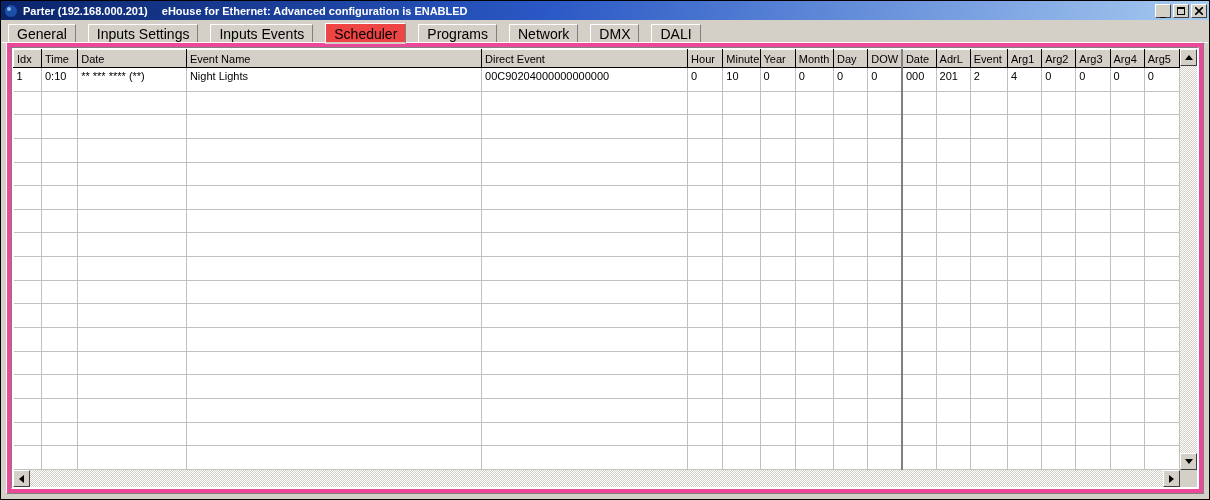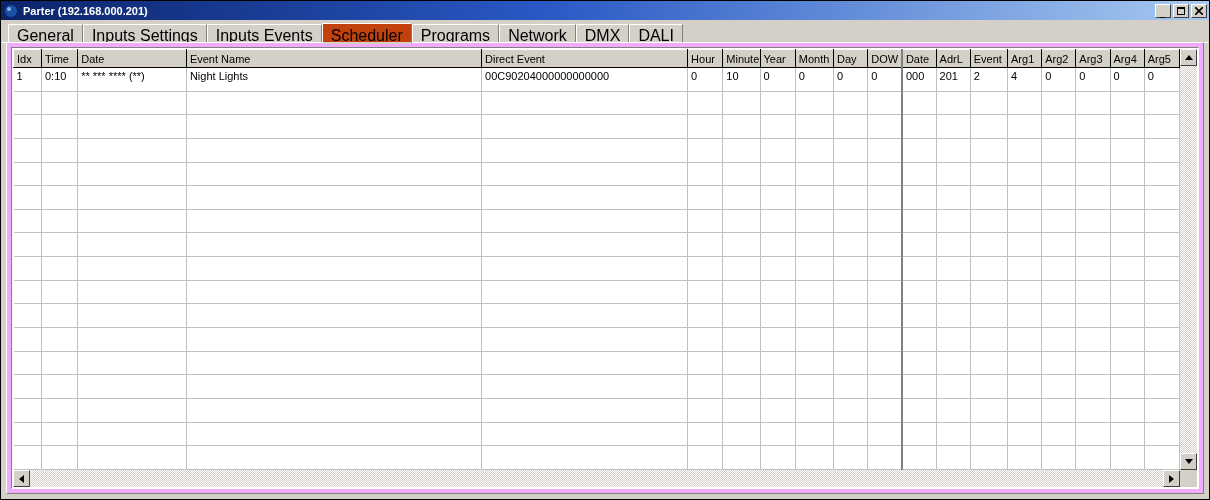--- a/index.html
+++ b/index.html
@@ -90,52 +90,52 @@
   }
   .tabstrip::after{
     content:"";
     position:absolute;
     left:0; right:0; bottom:-1px;
     height:0;
   }
   .tab {
     height: 18px;
     padding: 2px 8px 0 8px;
-    margin-right: 0px;
+    margin-right: 12px;
     border-top: 1px solid #fff;
     border-left: 1px solid #fff;
     border-right: 1px solid #808080;
     background: #D4D0C8;
     position: relative;
     box-sizing: border-box;
-    font-size: 16px;
+    font-size: 14px;
     display: flex;
-    align-items: flex-start;
+    align-items: flex-end;
   }
   .tab.active {
     height: 21px;
     padding-top: 3px;
-    background: #c2410c;
+    background: #ef4444;
     z-index: 2;
     border-bottom: 2px solid #D4D0C8;
     margin-bottom: -2px;
   }
 
   
   .tabbody {
     position: absolute;
     top: 22px;
     left: 4px;
     right: 4px;
     bottom: 4px;
     border-top: 1px solid #fff;
     border-left: 1px solid #fff;
     border-right: 1px solid #808080;
     border-bottom: 1px solid #808080;
-    background: #f0abfc;
+    background: #ec4899;
     box-sizing: border-box;
   }
 
   
   .gridwrap {
     position: absolute;
     top: 4px;
     left: 4px;
     right: 4px;
     bottom: 4px;
@@ -252,20 +252,21 @@
 <div class="window">
 
   <div class="titlebar">
     <span class="icon">
       <svg width="16" height="16" viewBox="0 0 16 16">
         <circle cx="8" cy="8" r="6" fill="#1b4fa8"></circle>
         <circle cx="6" cy="6" r="2" fill="#8fb8ea"></circle>
       </svg>
     </span>
     <span class="title-text-strong">Parter (192.168.000.201)</span>
+    <span class="title-text-rest">eHouse for Ethernet: Advanced configuration is ENABLED</span>
     <span class="spacer"></span>
     <span class="winbtn">
         <span style="position:relative;top:2px;">_</span>
       </span>
     <span class="winbtn">
       <svg width="8" height="8" viewBox="0 0 8 8">
           <rect x="0.5" y="0.5" width="7" height="7" fill="none" stroke="#000" stroke-width="1"></rect>
           <rect x="0" y="0" width="8" height="2" fill="#000"></rect>
         </svg>
     </span>

